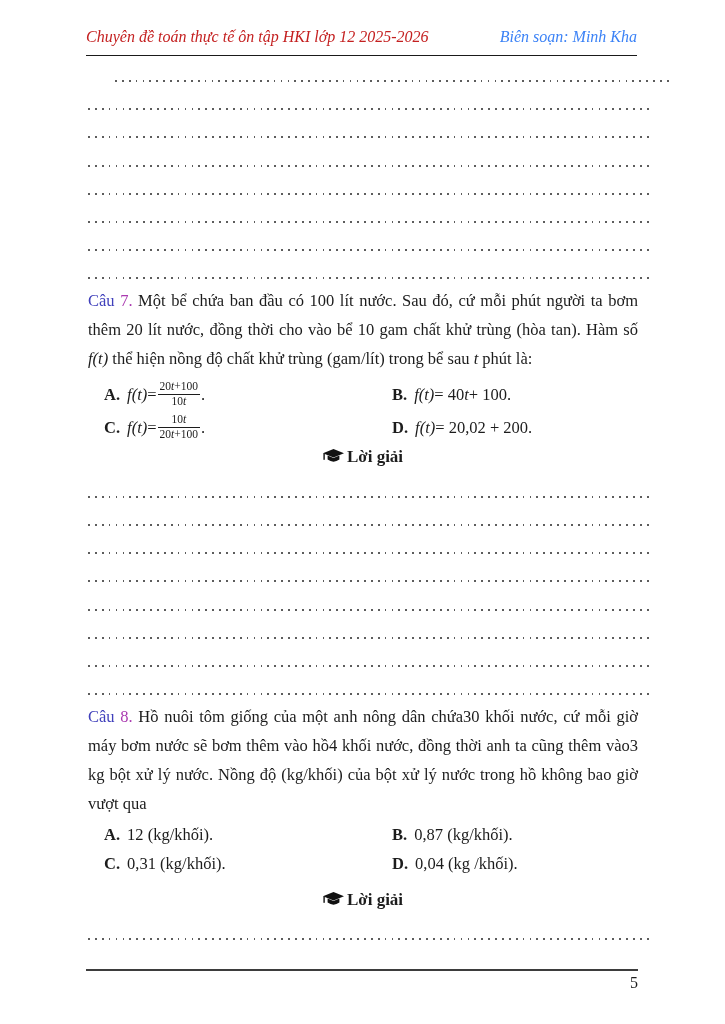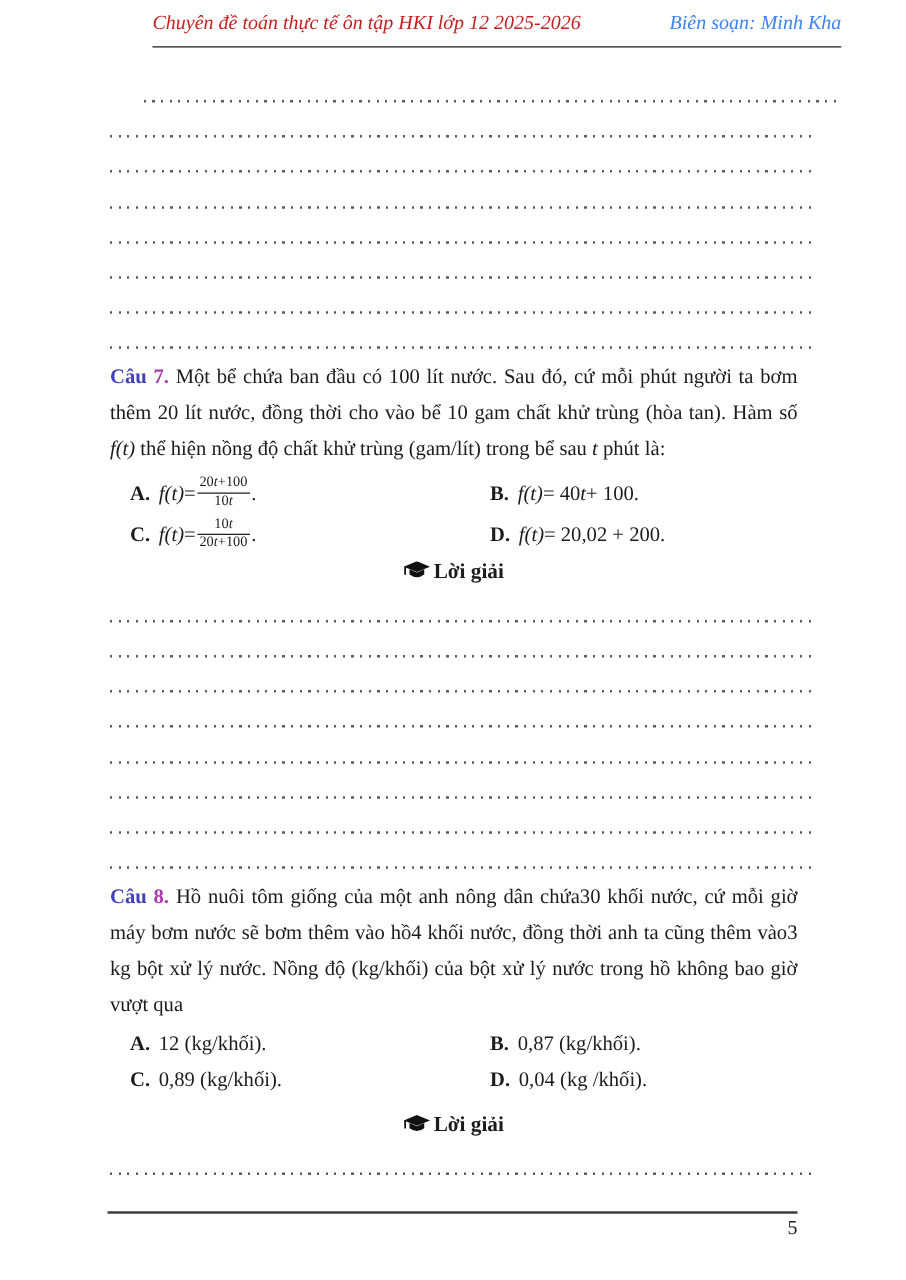--- a/index.html
+++ b/index.html
@@ -3,38 +3,37 @@
 <meta charset="utf-8">
 <style>
   html,body { margin:0; padding:0; background:#ffffff; }
   .page {
     position:relative; width:725px; height:1024px; background:#ffffff;
     font-family:"Liberation Serif","DejaVu Serif",serif; color:#1c1c1c;
     overflow:hidden;
   }
   
   .header {
-    position:absolute; top:10px; left:86px; width:551px;
+    position:absolute; top:28px; left:86px; width:551px;
     display:flex; justify-content:space-between; align-items:baseline;
     font-style:italic; font-size:16px; padding-bottom:9px;
     border-bottom:1.5px solid #1a1a1a;
-    margin-left:36px;
   }
   
   .dots {
     position:absolute; height:2px; left:88px; width:562px;
     background-image:repeating-linear-gradient(to right,#5c5c5c 0 1.7px,transparent 1.7px 6.9px);
   }
   .dots.first { left:115px; width:557px; }
   
   .para {
     position:absolute; left:88px; width:550px;
     font-size:16.5px; line-height:29px; text-align:justify;
   }
-  .qlabel { font-weight:bold; }
+  .qlabel { font-weight:normal; }
   .mi { font-style:italic; }
   
   .opts {
     position:absolute; left:88px; width:550px;
     display:grid; grid-template-columns:288px 1fr;
     font-size:16.5px;
   }
   .opts .opt { padding-left:16px; display:flex; align-items:center; }
   .opts.tall .opt { height:33px; }
   .opts.short .opt { height:29px; }
@@ -140,21 +139,21 @@
     <div class="opt">
       <span class="opt-label">A.</span>
       <span>12 (kg/khối).</span>
     </div>
     <div class="opt">
       <span class="opt-label">B.</span>
       <span>0,87 (kg/khối).</span>
     </div>
     <div class="opt">
       <span class="opt-label">C.</span>
-      <span>0,89 (kg/khối).</span>
+      <span>0,31 (kg/khối).</span>
     </div>
     <div class="opt">
       <span class="opt-label">D.</span>
       <span>0,04 (kg /khối).</span>
     </div>
   </div>
 
   <div class="sol" style="top:889px">
     <svg width="21" height="15" viewBox="0 0 21 15" fill="#111111">
       <path d="M10.5 0 L21 4.3 L10.5 8.6 L0 4.3 Z"></path>

